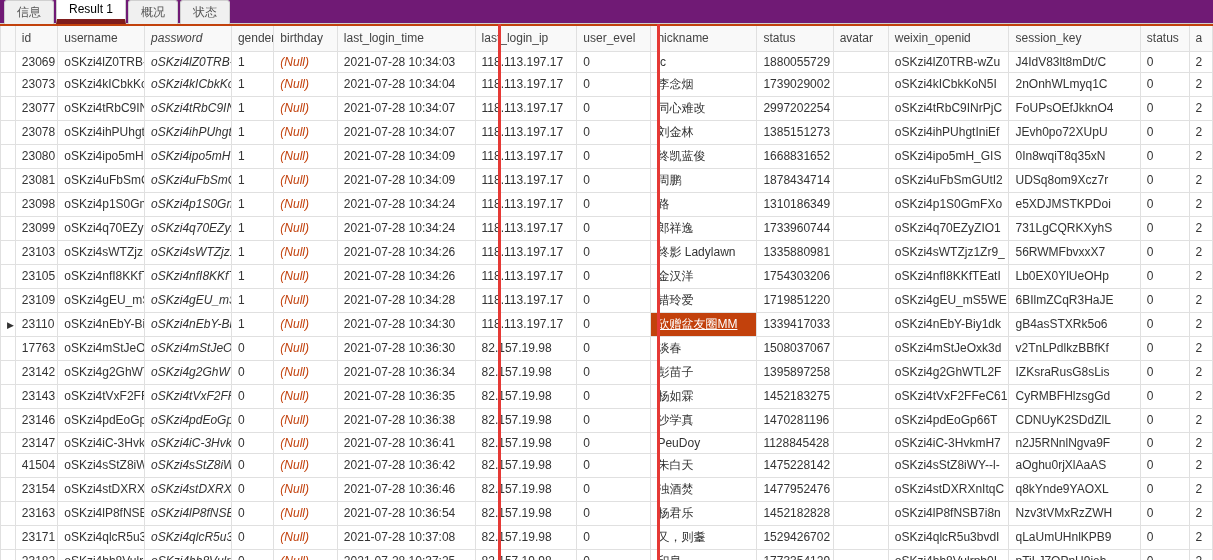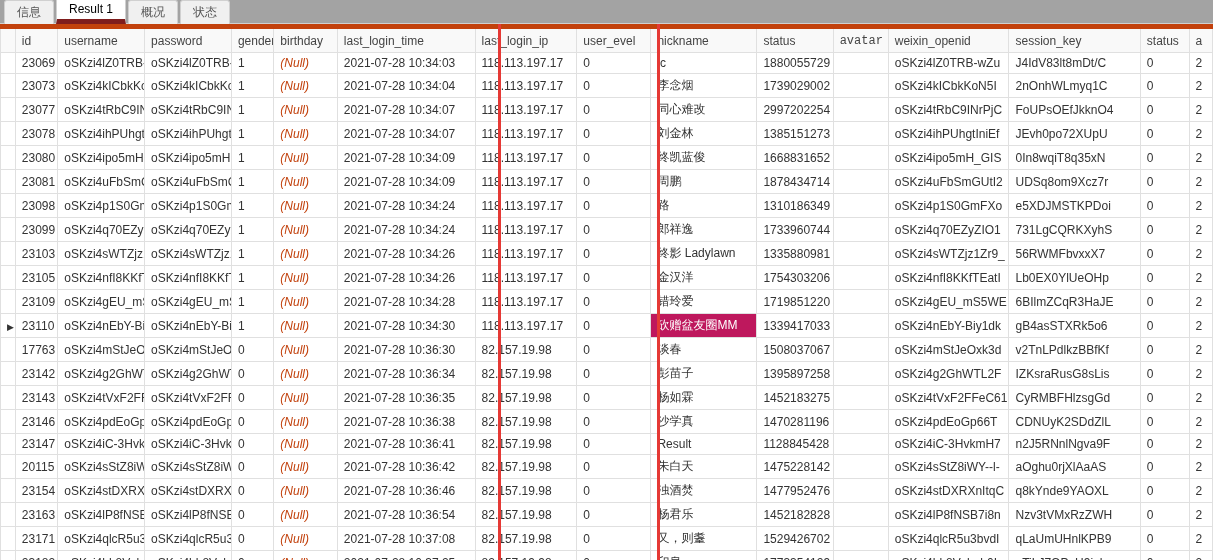--- a/index.html
+++ b/index.html
@@ -11,21 +11,21 @@
     width: 1213px;
     height: 560px;
     overflow: hidden;
   }
   .tabs {
     display: flex;
     border-bottom: 1px solid #d0d0d0;
     height: 24px;
     align-items: flex-end;
     padding-left: 4px;
-    background: #a3a3a3;
+    background: #701a75;
   }
   .tab {
     padding: 3px 12px;
     border: 1px solid #d0d0d0;
     border-bottom: none;
     margin-right: 2px;
     background: #f0f0f0;
     color: #555;
     font-size: 12px;
     border-radius: 3px 3px 0 0;
@@ -57,53 +57,53 @@
     white-space: nowrap;
     overflow: hidden;
     text-overflow: clip;
     height: 20px;
     font-size: 12px;
   }
   .grid th {
     background: #f9f9f9;
     font-weight: normal;
     color: #444;
-    border-top: 5px solid #c2410c;
+    border-top: 2px solid #c2410c;
     height: 26px;
     position: relative;
   }
   .num { text-align: right; padding-right: 8px; }
   .null { color: #c2410c; font-style: italic; }
-  .sel { background: #be185d; color: #fff; }
+  .sel { background: #c2410c; color: #fff; text-decoration: underline; }
   .rowmark {
     width: 14px;
     min-width:14px;
     text-align: center;
     color: #555;
     padding: 0;
     border-left: 1px solid #e0e0e0;
   }
   .rowmark.active::before {
     content: "▶";
     font-size: 9px;
     color: #333;
   }
   
   .c-mark { width: 14px; }
   .c-id { width: 40px; }
   .c-user { width: 82px; }
-  .c-pass { width: 82px; }
+  .c-pass { width: 82px; font-style: italic; }
   .c-gender { width: 40px; }
   .c-bday { width: 60px; }
   .c-llt { width: 130px; }
   .c-llip { width: 96px; }
   .c-ulvl { width: 70px; }
   .c-nick { width: 100px; }
   .c-mob { width: 72px; }
-  .c-ava { width: 52px; font-family: Liberation Mono, monospace; }
+  .c-ava { width: 52px; }
   .c-wx { width: 114px; }
   .c-sess { width: 124px; }
   .c-stat { width: 46px; }
   .c-last { width: 22px; }
 
   
   .hl {
     position: absolute;
     border: 3px solid #e53935;
     pointer-events: none;
@@ -437,31 +437,31 @@
         <tr class="row">
           <td class="rowmark"></td>
           <td class="c-id">23147</td>
           <td class="c-user">oSKzi4iC-3Hvk</td>
           <td class="c-pass">oSKzi4iC-3Hvk</td>
           <td class="c-gender num">0</td>
           <td class="c-bday null">(Null)</td>
           <td class="c-llt">2021-07-28 10:36:41</td>
           <td class="c-llip">82.157.19.98</td>
           <td class="c-ulvl num">0</td>
-          <td class="c-nick">Result</td>
+          <td class="c-nick">PeuDoy</td>
           <td class="c-mob">1128845428</td>
           <td class="c-ava"></td>
           <td class="c-wx">oSKzi4iC-3HvkmH7</td>
           <td class="c-sess">n2J5RNnlNgva9F</td>
           <td class="c-stat num">0</td>
           <td class="c-last">2</td>
         </tr>
         <tr class="row">
           <td class="rowmark"></td>
-          <td class="c-id">20115</td>
+          <td class="c-id">41504</td>
           <td class="c-user">oSKzi4sStZ8iW</td>
           <td class="c-pass">oSKzi4sStZ8iW</td>
           <td class="c-gender num">0</td>
           <td class="c-bday null">(Null)</td>
           <td class="c-llt">2021-07-28 10:36:42</td>
           <td class="c-llip">82.157.19.98</td>
           <td class="c-ulvl num">0</td>
           <td class="c-nick">朱白天</td>
           <td class="c-mob">1475228142</td>
           <td class="c-ava"></td>

